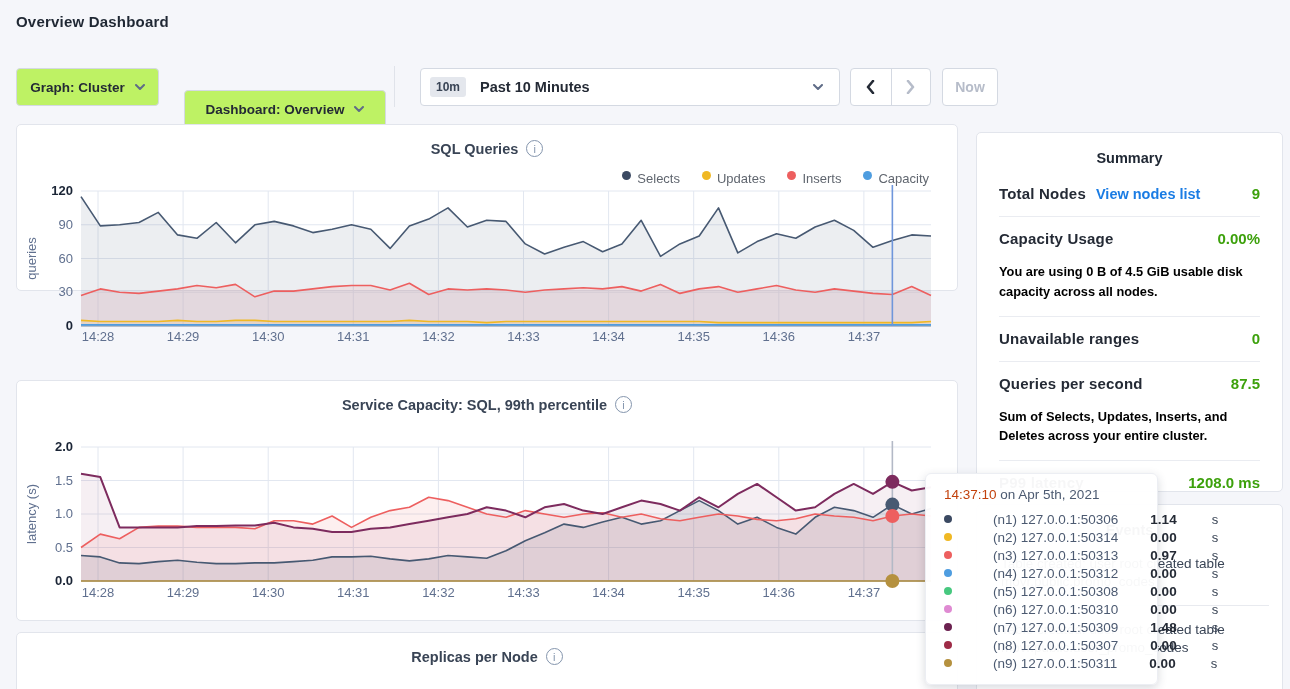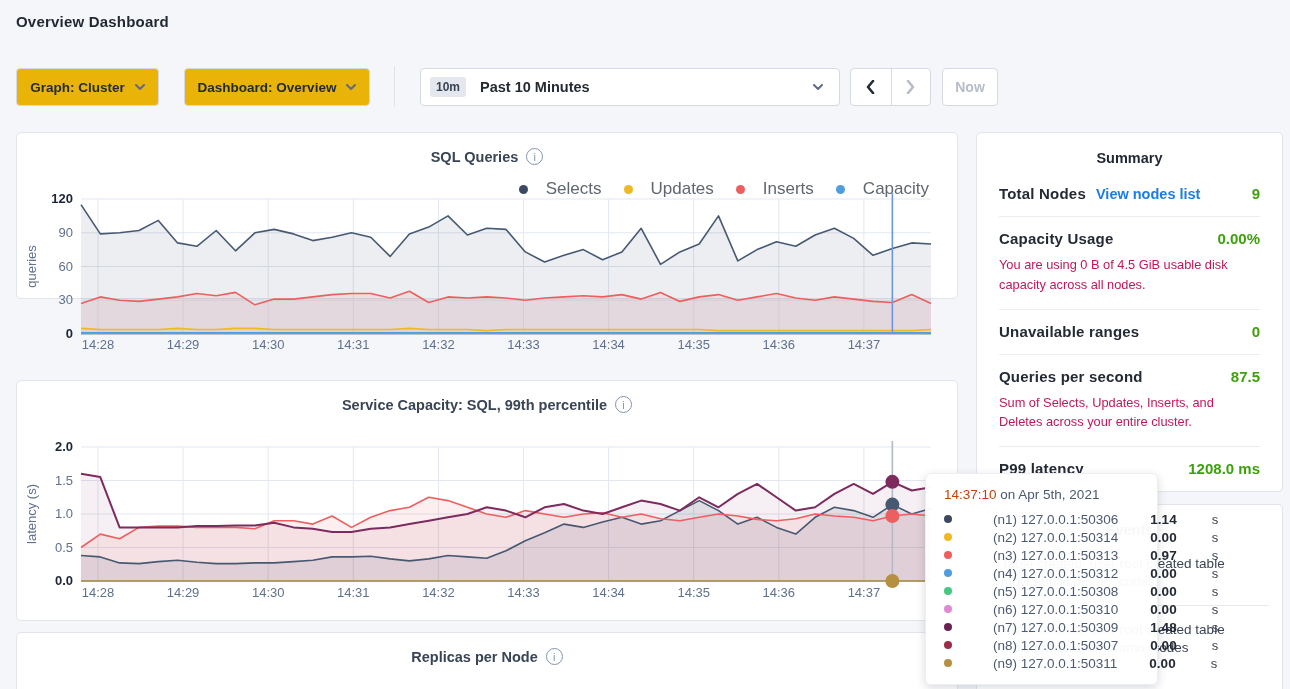--- a/index.html
+++ b/index.html
@@ -1,21 +1,21 @@
 <!DOCTYPE html>
 <html><head>
 <meta charset="utf-8">
 <style>
   * { box-sizing: border-box; margin: 0; padding: 0; }
   html,body { width:1290px; height:689px; overflow:hidden; background:#f5f6fa;
     font-family:"Liberation Sans", sans-serif; color:#242a35; position:relative; }
   .abs { position:absolute; }
   .panel { position:absolute; background:#fff; border:1px solid #e2e5ec; border-radius:5px; }
   .page-title { left:16px; top:13px; font-size:15px; font-weight:600; color:#1f2733; letter-spacing:.2px; }
-  .btn { position:absolute; top:68px; height:38px; background:#eab308; border:1px solid #d4d9e2;
+  .btn { position:absolute; top:68px; height:38px; background:#bef264; border:1px solid #d4d9e2;
     border-radius:4px; display:flex; align-items:center; justify-content:center; gap:10px;
     font-size:13.5px; font-weight:700; color:#242a35; cursor:pointer; }
   .chev-down { width:10px; height:6px; }
   .chev-down polyline, .chev-side polyline { fill:none; stroke:#5f6c87; stroke-width:2; stroke-linecap:round; stroke-linejoin:round; }
   .vdivider { position:absolute; left:394px; top:66px; width:1px; height:41px; background:#e0e3ea; }
   .time-select { position:absolute; left:420px; top:68px; width:420px; height:38px; background:#fff;
     border:1px solid #d4d9e2; border-radius:4px; display:flex; align-items:center; cursor:pointer; }
   .time-badge { margin-left:9px; background:#e4e7ed; color:#394455; font-size:12px; font-weight:700;
     padding:3px 6px; border-radius:3px; }
   .time-label { margin-left:14px; font-size:14.5px; font-weight:700; color:#242a35; flex:1; }
@@ -29,34 +29,34 @@
   .chev-side.disabled polyline { stroke:#b6bcc9; stroke-width:2.6; }
   .now-btn { position:absolute; left:942px; top:68px; width:56px; height:38px; background:#fff;
     border:1px solid #d4d9e2; border-radius:4px; color:#b6bcc9; font-size:14px; font-weight:700;
     display:flex; align-items:center; justify-content:center; }
   
   .chart-title-row { display:flex; align-items:center; justify-content:center; gap:8px; margin-top:15px; }
   .chart-title { font-size:14.5px; font-weight:700; color:#394455; }
   .info-icon { width:17px; height:17px; border:1px solid #8495ad; border-radius:50%; color:#8495ad;
     font-size:11px; display:inline-flex; align-items:center; justify-content:center; font-weight:400; }
   .legend { position:absolute; right:28px; top:46px; display:flex; gap:22px; }
-  .legend-item { display:flex; align-items:center; gap:18px; font-size:17px; color:#60666f; cursor:pointer; }
+  .legend-item { display:flex; gap:6px; font-size:13px; color:#60666f; cursor:pointer; }
   .legend-dot { width:9px; height:9px; border-radius:50%; }
   svg text.tick { fill:#60708f; font-size:13px; }
   svg text.tickBold { fill:#1b2536; font-size:13px; font-weight:700; }
   
   .sum-title { text-align:center; font-size:14.5px; font-weight:700; color:#1f2733; padding-top:17px; }
   .sum-body { padding:6px 22px 0 22px; }
   .sum-row { padding:13px 0 14px 0; }
   .sum-row + .sum-row { border-top:1px solid #eaecf1; }
   .sum-line { display:flex; align-items:baseline; }
   .sum-label { font-size:15px; font-weight:700; color:#242a35; letter-spacing:.2px; }
   .sum-link { font-size:14.5px; font-weight:700; color:#1a7ce4; margin-left:10px; cursor:pointer; }
   .sum-value { margin-left:auto; font-size:15px; font-weight:700; color:#3da10c; }
-  .sum-note { margin-top:8px; font-size:12.8px; line-height:1.55; color:#be185d; }
+  .sum-note { margin-top:15px; font-size:12.8px; line-height:1.55; color:#000000;font-weight:bold; }
   
   .events-title { text-align:center; font-size:14.5px; font-weight:700; color:#1f2733; padding-top:17px; }
   .event-item { padding:15px 0 14px 0; font-size:13.5px; line-height:18px; color:#394455; width:268px; }
   .event-item + .event-item { border-top:1px solid #e8eaef; }
   .events-body { padding:2px 0 0 24px; }
   
   .tooltip { position:absolute; left:925px; top:473px; width:233px; background:rgba(255,255,255,0.96);
     border:1px solid #eceef3; border-radius:6px; box-shadow:0 3px 10px rgba(40,50,70,0.18);
     padding:13px 0 12px 18px; z-index:50; }
   .tt-title { font-size:13.5px; color:#4c5a71; margin-bottom:8px; }
@@ -71,21 +71,21 @@
 <body>
 
 <div class="abs page-title">Overview Dashboard</div>
 
 <div class="btn" style="left:16px; width:143px;">
   <span>Graph: Cluster</span>
   <svg class="chev-down" viewBox="0 0 10 6">
       <polyline points="1,1 5,5 9,1"></polyline>
     </svg>
 </div>
-<div class="btn" style="left:184px; width:186px;">
+<div class="btn" style="left:184px; width:202px;margin-top:22px;">
   <span>Dashboard: Overview</span>
   <svg class="chev-down" viewBox="0 0 10 6">
       <polyline points="1,1 5,5 9,1"></polyline>
     </svg>
 </div>
 <div class="vdivider"></div>
 
 <div class="time-select">
   <span class="time-badge">10m</span>
   <span class="time-label">Past 10 Minutes</span>
@@ -100,21 +100,21 @@
       </svg>
   </div>
   <div class="arrow-cell">
     <svg class="chev-side disabled" viewBox="0 0 9 14">
         <polyline points="2,1 7,7 2,13"></polyline>
       </svg>
   </div>
 </div>
 <div class="now-btn">Now</div>
 
-<div class="panel" style="left:16px; top:132px; width:942px; height:167px;">
+<div class="panel" style="left:16px; top:124px; width:942px; height:167px;">
   <div class="chart-title-row">
     <span class="chart-title">SQL Queries</span>
     <span class="info-icon">i</span>
   </div>
   <div class="legend">
     <span class="legend-item">
         <span class="legend-dot" style="background: rgb(59, 73, 98);"></span>
         <span>Selects</span>
       </span>
     <span class="legend-item">

